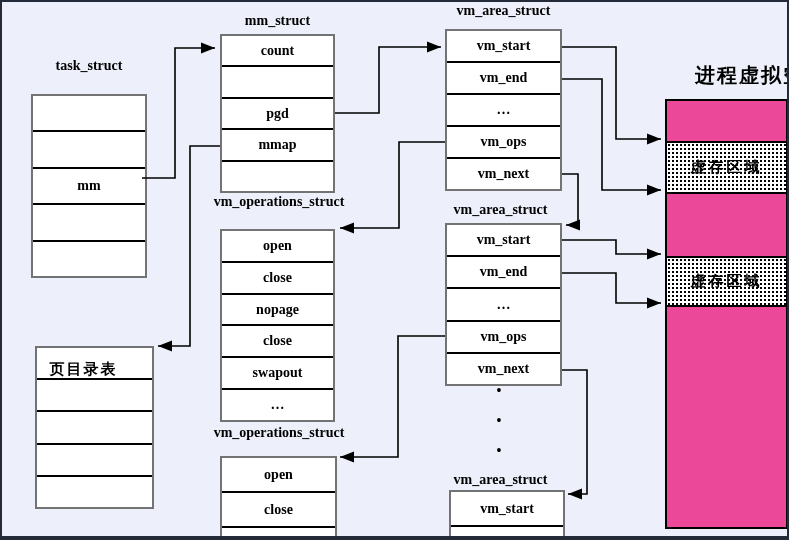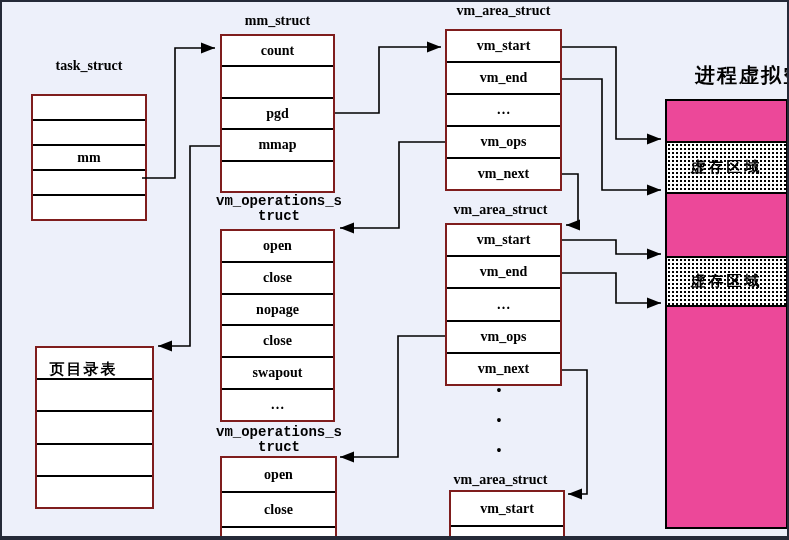--- a/index.html
+++ b/index.html
@@ -2,34 +2,34 @@
 <html><head>
 <meta charset="utf-8">
 <style>
   html,body{margin:0;padding:0;background:#fff;}
   .stage{
     position:relative;width:789px;height:540px;box-sizing:border-box;
     background:#edf0fa;border:2px solid #252a38;border-bottom-width:4px;
     overflow:hidden;font-family:"Liberation Serif",serif;color:#000;
   }
   .tbl{
-    position:absolute;background:#fff;border:2px solid #7f1d1d;
+    position:absolute;background:#fff;border:2px solid #737373;
     display:flex;flex-direction:column;z-index:1;box-sizing:border-box;
   }
   .tbl .row{
     flex:1;display:flex;align-items:center;justify-content:center;
     font-weight:bold;font-size:14px;border-top:2px solid #000;min-height:0;
   }
   .tbl .row:first-child{border-top:none;}
   .tbl.clip .row{flex:none;height:33px;}
   .title{
     position:absolute;font-weight:bold;font-size:14px;text-align:center;
     white-space:nowrap;z-index:3;line-height:15px;
   }
-  .title.wrap{white-space:normal;word-break:break-all;font-family:Liberation Mono, monospace;}
+  .title.wrap{white-space:normal;word-break:break-all;}
   .cn{letter-spacing:2px;font-size:15px;}
   .panel{
     position:absolute;background:#ec4899;border:2px solid #000;
     display:flex;flex-direction:column;z-index:1;box-sizing:border-box;
   }
   .seg{display:flex;align-items:center;justify-content:center;box-sizing:border-box;}
   .seg + .seg{border-top:2px solid #000;}
   .seg.dots{
     background-color:#fff;
     background-image:radial-gradient(#000 1px, rgba(0,0,0,0) 1px);
@@ -53,21 +53,21 @@
   <div class="title" style="left:218px;top:11px;width:115px;">mm_struct</div>
   <div class="title" style="left:29px;top:56px;width:116px;">task_struct</div>
   <div class="title wrap" style="left:211px;top:192px;width:132px;">vm_operations_struct</div>
   <div class="title wrap" style="left:211px;top:423px;width:132px;">vm_operations_struct</div>
   <div class="title cn" style="left:22px;top:317px;width:119px;margin-top:43px;">页目录表</div>
   <div class="title" style="left:443px;top:1px;width:117px;">vm_area_struct</div>
   <div class="title" style="left:440px;top:200px;width:117px;">vm_area_struct</div>
   <div class="title" style="left:440px;top:470px;width:117px;">vm_area_struct</div>
   <div class="title cn" style="left:693px;top:66px;width:123px;font-size:20px;">进程虚拟空间</div>
 
-  <div class="tbl" style="left:29px;top:92px;width:116px;height:127px;">
+  <div class="tbl" style="left:29px;top:92px;width:116px;height:184px;">
     <div class="row"></div>
     <div class="row"></div>
     <div class="row">mm</div>
     <div class="row"></div>
     <div class="row"></div>
   </div>
 
   <div class="tbl" style="left:218px;top:32px;width:115px;height:159px;">
     <div class="row">count</div>
     <div class="row"></div>

